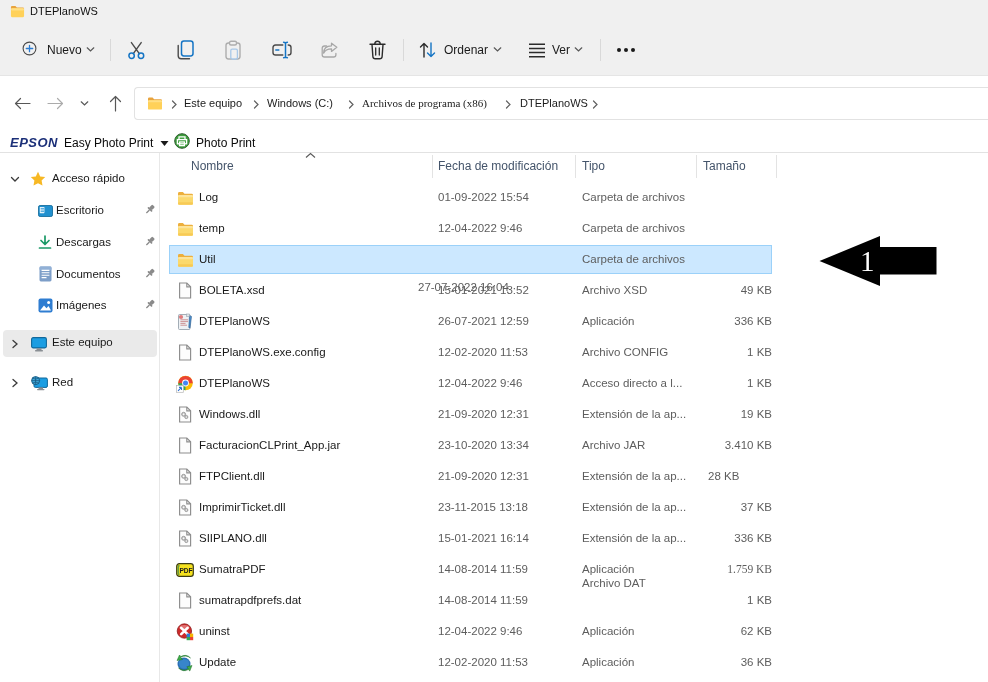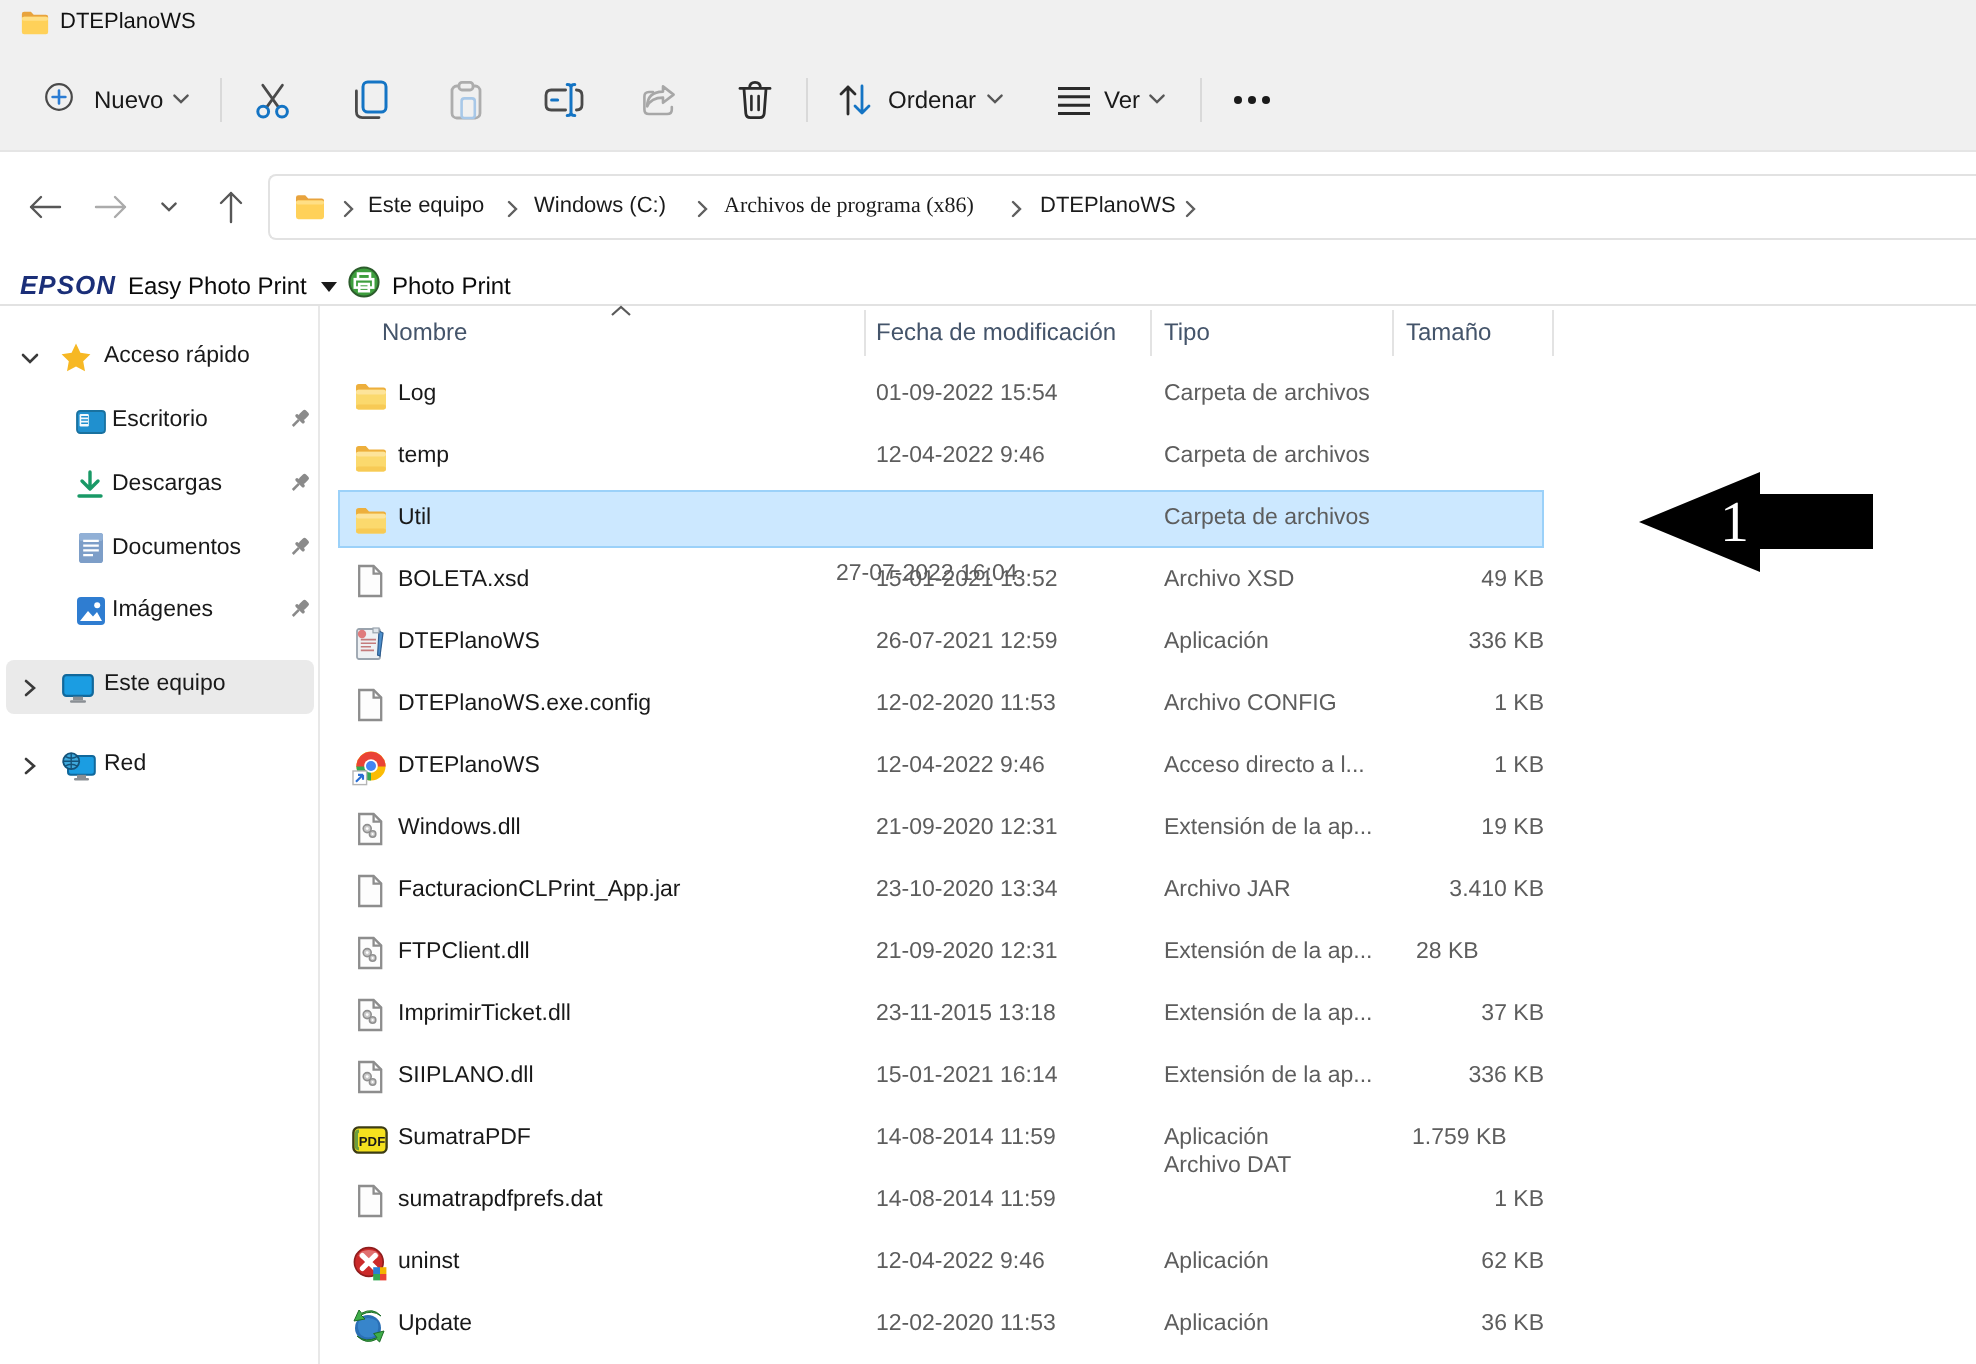--- a/index.html
+++ b/index.html
@@ -483,21 +483,21 @@
 <div class="abs" style="left:176px;top:562.5px;">
     <svg width="18" height="14" viewBox="0 0 18 14">
   <rect x="0.7" y="0.7" width="16.6" height="12.6" rx="2.6" fill="#f5e11e" stroke="#3c3c14" stroke-width="1.2"></rect>
   <path d="M3.5 2.6 Q2.2 2.6 2.2 4 V10 Q2.2 11.4 3.5 11.4" fill="none" stroke="#6b9e3f" stroke-width="1.6"></path>
   <text x="10" y="9.8" text-anchor="middle" font-family="Liberation Sans, sans-serif" font-weight="bold" font-size="6.6" fill="#1a1a1a">PDF</text>
 </svg>
   </div>
 <div class="abs row-name" style="left:199px;top:562.5px;">SumatraPDF</div>
 <div class="abs sec" style="left:438px;top:562.5px;">14-08-2014 11:59</div>
 <div class="abs sec" style="left:582px;top:562.5px;">Aplicación</div>
-<div class="abs sec" style="left:706px;top:562.5px;width:96px;">1.759 KB</div>
+<div class="abs sec" style="left:676px;top:562.5px;width:96px;text-align:right;font-family:Liberation Serif, serif;">1.759 KB</div>
 <div class="abs" style="left:178px;top:592.0px;">
     <svg width="14" height="17" viewBox="0 0 14 17">
   <path d="M1.6 1 H8.8 L12.6 4.8 V16 H1.6 Z" fill="#fdfdfd" stroke="#8d8d8d" stroke-width="1.15"></path>
   <path d="M8.8 1 V4.8 H12.6" fill="none" stroke="#8d8d8d" stroke-width="1.15"></path>
 </svg>
   </div>
 <div class="abs row-name" style="left:199px;top:593.5px;">sumatrapdfprefs.dat</div>
 <div class="abs sec" style="left:438px;top:593.5px;">14-08-2014 11:59</div>
 <div class="abs sec" style="left:582px;top:577px;">Archivo DAT</div>
 <div class="abs sec" style="left:676px;top:593.5px;width:96px;text-align:right;">1 KB</div>

